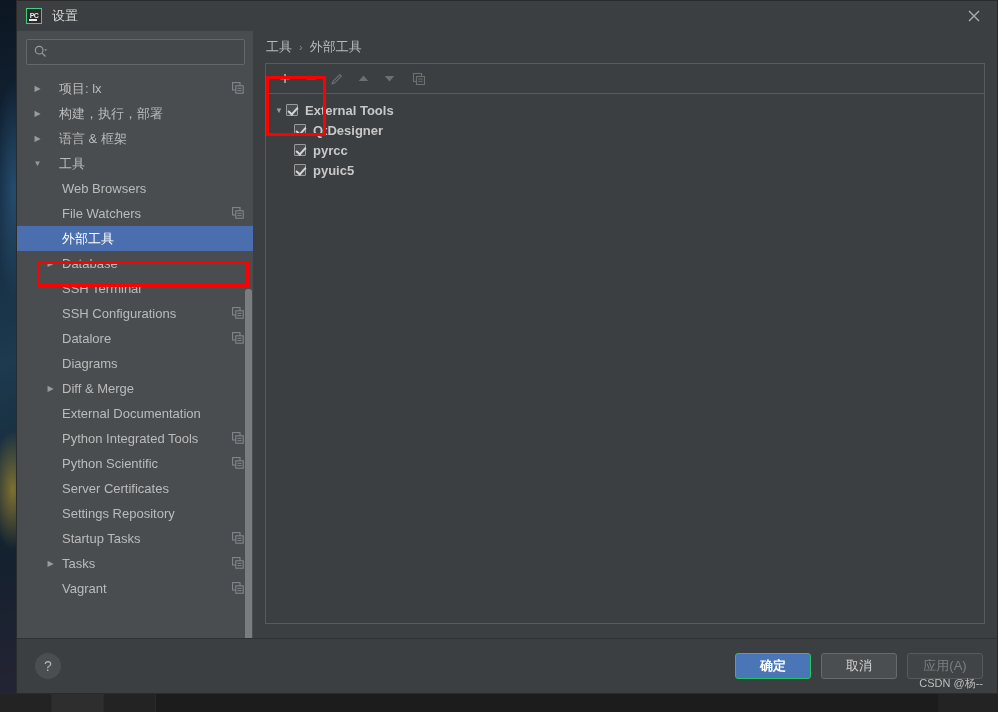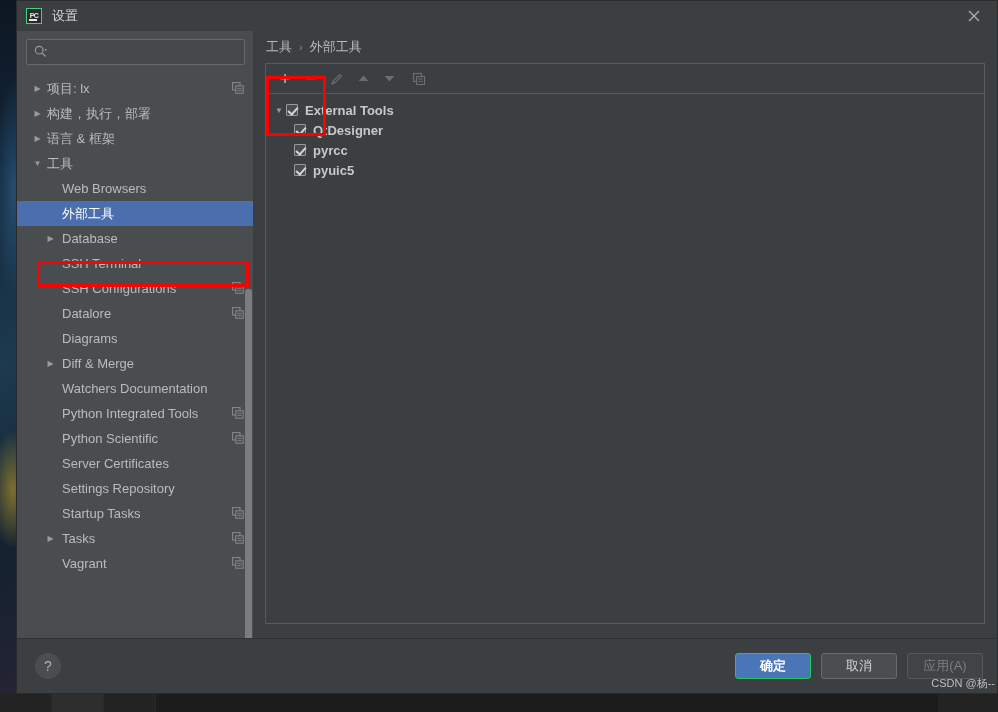--- a/index.html
+++ b/index.html
@@ -233,21 +233,21 @@
   .tree-label { white-space: nowrap; }
   .tree-cfg-icon {
     position: absolute;
     right: 9px; top: 6px;
     width: 12px; height: 12px;
     opacity: .75;
   }
 
   
   .lvl0 .tree-arrow { margin-left: 13px; }
-  .lvl0 .tree-label { margin-left: 2px; }
+  .lvl0 .tree-label { margin-left: 14px; }
   .lvl1 .tree-arrow { margin-left: 26px; }
   .lvl1 .tree-label { margin-left: 4px; }
 
   #sidebar-scrollbar-track {
     position: absolute;
     right: 0; top: 0;
     width: 9px; height: 100%;
     background: transparent;
   }
   #sidebar-scrollbar-thumb {
@@ -407,21 +407,21 @@
     color: #d4d4d4;
   }
   #apply-button {
     background: #414446;
     border: 1px solid #57595b;
     color: #7c7f81;
     cursor: default;
   }
   #watermark {
     position: absolute;
-    right: 2px;
+    right: 14px;
     bottom: 2px;
     color: #bdbdbd;
     font-size: 11px;
     white-space: nowrap;
   }
 
   
   .annot {
     position: absolute;
     border: 3px solid #fe0000;
@@ -508,20 +508,30 @@
               <span class="tree-label">语言 &amp; 框架</span>
             </div>
             <div class="tree-row lvl0">
               <span class="tree-arrow">▼</span>
               <span class="tree-label">工具</span>
             </div>
             <div class="tree-row lvl1">
               <span class="tree-arrow"></span>
               <span class="tree-label">Web Browsers</span>
             </div>
+            <div class="tree-row lvl1">
+              <span class="tree-arrow"></span>
+              <span class="tree-label">File Watchers</span>
+              <svg class="tree-cfg-icon" viewBox="0 0 12 12">
+                <rect x="0.6" y="0.6" width="7.4" height="7.4" fill="none" stroke="#9aa0a6" stroke-width="1"></rect>
+                <rect x="3.8" y="3.8" width="7.4" height="7.4" fill="#4a4d50" stroke="#9aa0a6" stroke-width="1"></rect>
+                <line x1="5.4" y1="6.3" x2="9.6" y2="6.3" stroke="#9aa0a6" stroke-width="0.9"></line>
+                <line x1="5.4" y1="8.6" x2="9.6" y2="8.6" stroke="#9aa0a6" stroke-width="0.9"></line>
+              </svg>
+            </div>
             <div class="tree-row lvl1 selected">
               <span class="tree-arrow"></span>
               <span class="tree-label">外部工具</span>
             </div>
             <div class="tree-row lvl1">
               <span class="tree-arrow">▶</span>
               <span class="tree-label">Database</span>
             </div>
             <div class="tree-row lvl1">
               <span class="tree-arrow"></span>
@@ -550,21 +560,21 @@
             <div class="tree-row lvl1">
               <span class="tree-arrow"></span>
               <span class="tree-label">Diagrams</span>
             </div>
             <div class="tree-row lvl1">
               <span class="tree-arrow">▶</span>
               <span class="tree-label">Diff &amp; Merge</span>
             </div>
             <div class="tree-row lvl1">
               <span class="tree-arrow"></span>
-              <span class="tree-label">Watchers Documentation</span>
+              <span class="tree-label">External Documentation</span>
             </div>
             <div class="tree-row lvl1">
               <span class="tree-arrow"></span>
               <span class="tree-label">Python Integrated Tools</span>
               <svg class="tree-cfg-icon" viewBox="0 0 12 12">
                 <rect x="0.6" y="0.6" width="7.4" height="7.4" fill="none" stroke="#9aa0a6" stroke-width="1"></rect>
                 <rect x="3.8" y="3.8" width="7.4" height="7.4" fill="#4a4d50" stroke="#9aa0a6" stroke-width="1"></rect>
                 <line x1="5.4" y1="6.3" x2="9.6" y2="6.3" stroke="#9aa0a6" stroke-width="0.9"></line>
                 <line x1="5.4" y1="8.6" x2="9.6" y2="8.6" stroke="#9aa0a6" stroke-width="0.9"></line>
               </svg>

